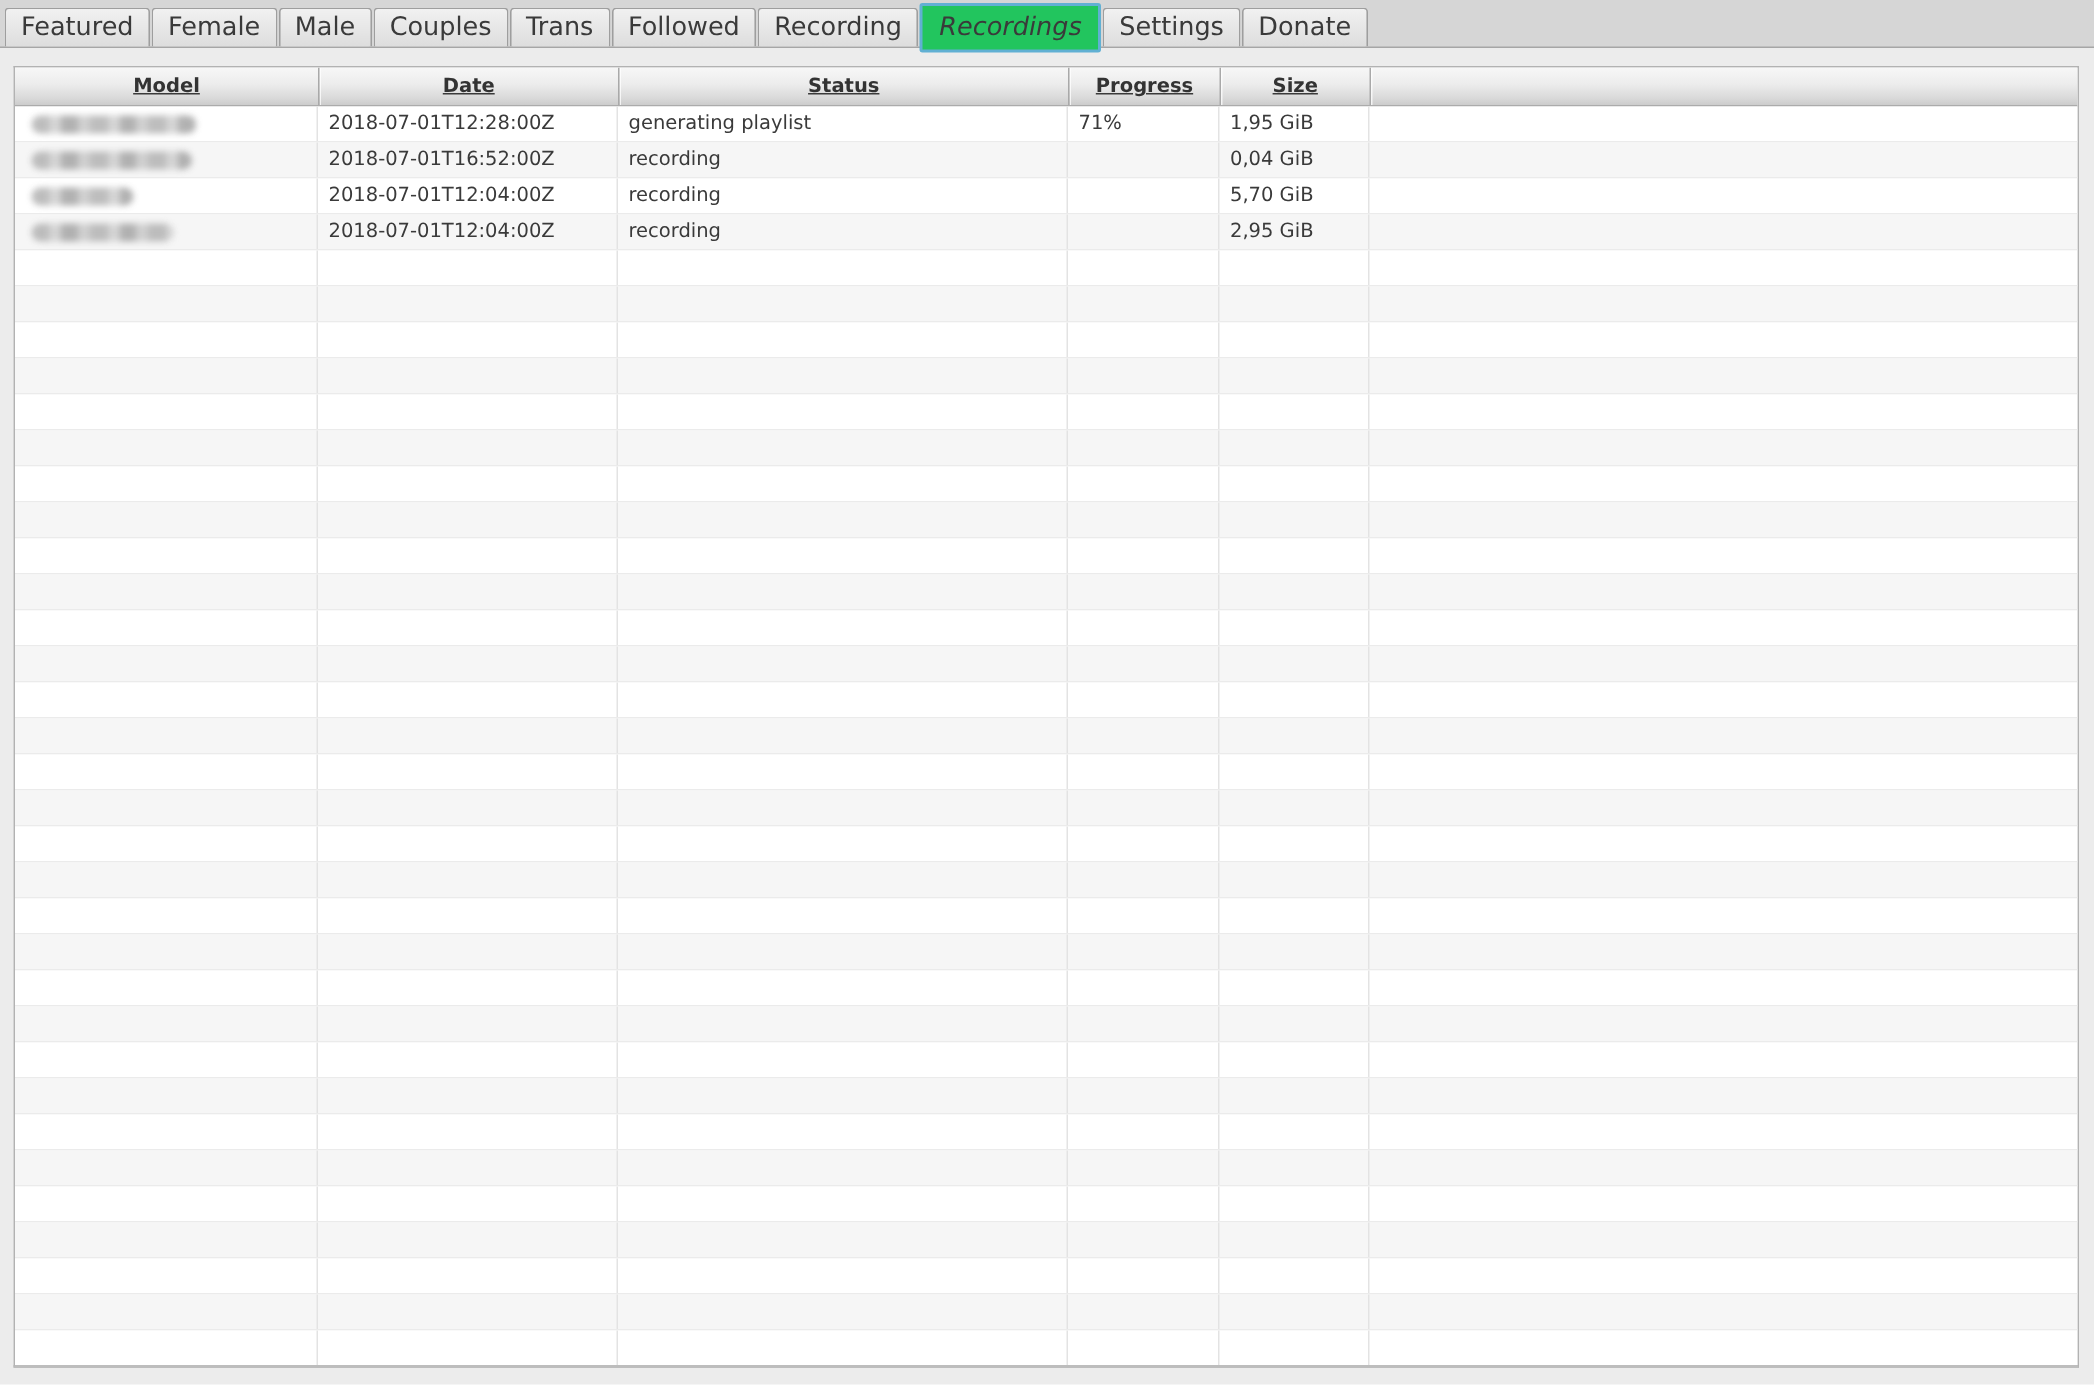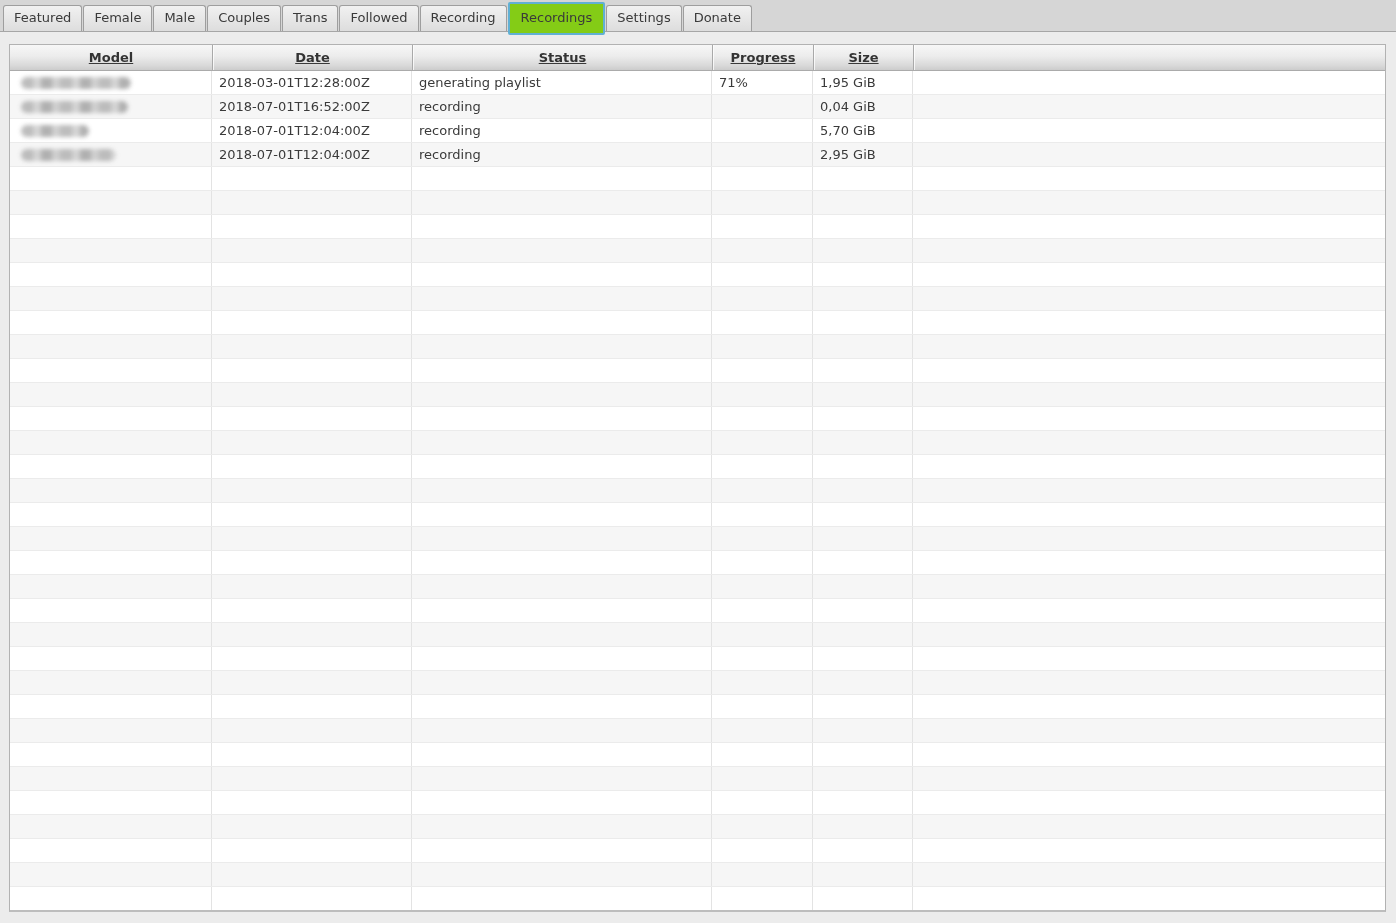--- a/index.html
+++ b/index.html
@@ -17,40 +17,41 @@
     position: absolute; left: 0; top: 0; right: 0;
     height: 31px;
     background: #d6d6d6;
     border-bottom: 1px solid #a6a6a6;
     display: flex; align-items: flex-end;
     padding-left: 3px;
     box-sizing: content-box;
   }
   .tab {
     flex: 0 0 auto;
-    font-size: 13px; line-height: 14px;
+    font-size: 17px; line-height: 14px;
     color: #3a3a3a;
     padding: 5px 10px 6px;
     background: linear-gradient(#f1f1f1, #dddddd);
     border: 1px solid #9e9e9e;
     border-bottom: none;
     border-radius: 3px 3px 0 0;
     margin-right: 1px;
     position: relative;
     cursor: default;
     white-space: nowrap;
     text-align: right;
   }
   .tab.active {
-    background: #84cc16;
+    background: #22c55e;
     border: 2px solid var(--accent, #61b0d3);
     border-radius: 2px;
     padding: 7px 11px 8px;
     margin-bottom: -4px;
     z-index: 2;
+    font-style: italic;
   }
 
   
   .tableframe {
     position: absolute; left: 9px; top: 44px;
     width: 1377px; height: 868px;
     box-sizing: border-box;
     background: #ffffff;
     border: 1px solid #b2b2b2;
     border-bottom: 2px solid #bdbdbd;
@@ -141,21 +142,21 @@
       <div class="th c2">Status</div>
       <div class="th c3">Progress</div>
       <div class="th c4">Size</div>
       <div class="th c5 filler"></div>
     </div>
   <div class="tbody">
       <div class="tr">
         <div class="td c0">
           <span class="blur" style="width: 110px;"></span>
         </div>
-        <div class="td c1">2018-03-01T12:28:00Z</div>
+        <div class="td c1">2018-07-01T12:28:00Z</div>
         <div class="td c2">generating playlist</div>
         <div class="td c3">71%</div>
         <div class="td c4">1,95 GiB</div>
         <div class="td c5 filler"></div>
       </div>
       <div class="tr striped">
         <div class="td c0">
           <span class="blur" style="width: 107px;"></span>
         </div>
         <div class="td c1">2018-07-01T16:52:00Z</div>

